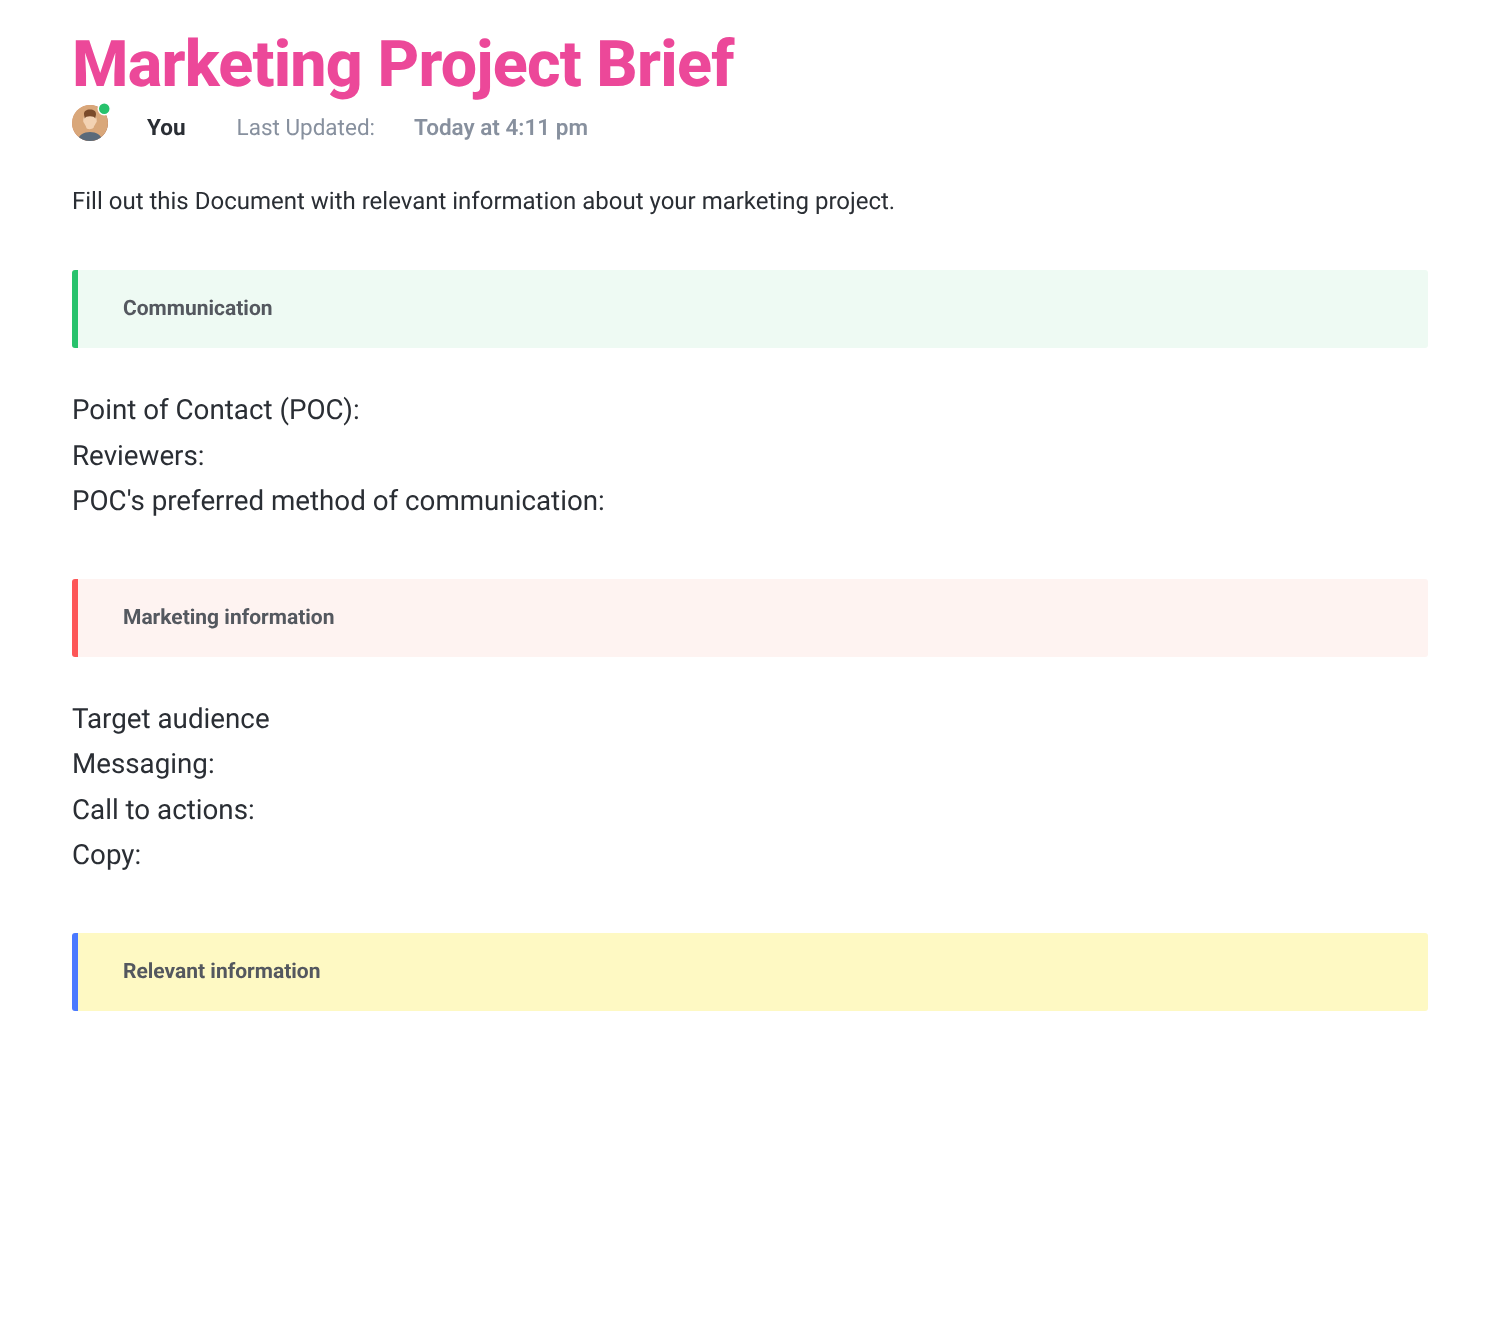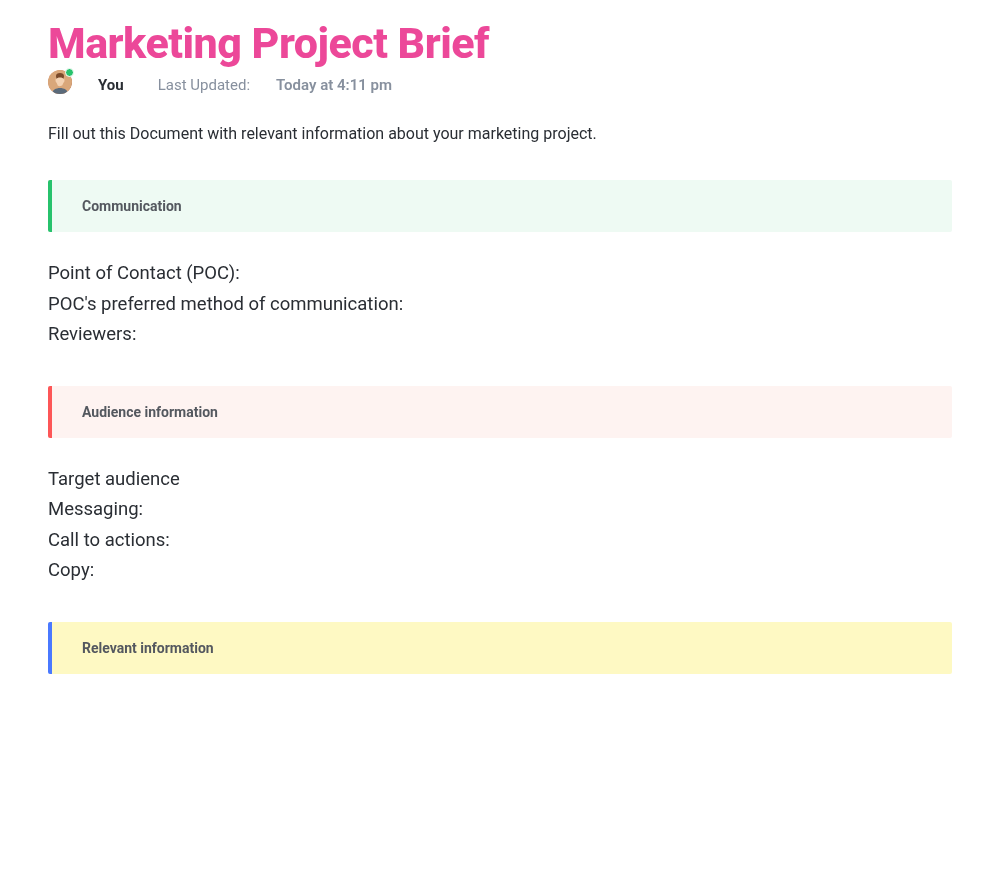--- a/index.html
+++ b/index.html
@@ -129,26 +129,26 @@
   <span class="last-updated-value">Today at 4:11 pm</span>
 </div>
 
 <p class="intro">Fill out this Document with relevant information about your marketing project.</p>
 
 <div class="section-banner green">
   <div class="section-heading">Communication</div>
 </div>
 <div class="field-list">
   <div class="field-line">Point of Contact (POC):</div>
+  <div class="field-line">Reviewers:</div>
   <div class="field-line">POC's preferred method of communication:</div>
-  <div class="field-line">Reviewers:</div>
 </div>
 
 <div class="section-banner red">
-  <div class="section-heading">Audience information</div>
+  <div class="section-heading">Marketing information</div>
 </div>
 <div class="field-list">
   <div class="field-line">Target audience</div>
   <div class="field-line">Messaging:</div>
   <div class="field-line">Call to actions:</div>
   <div class="field-line">Copy:</div>
 </div>
 
 <div class="section-banner blue">
   <div class="section-heading">Relevant information</div>

